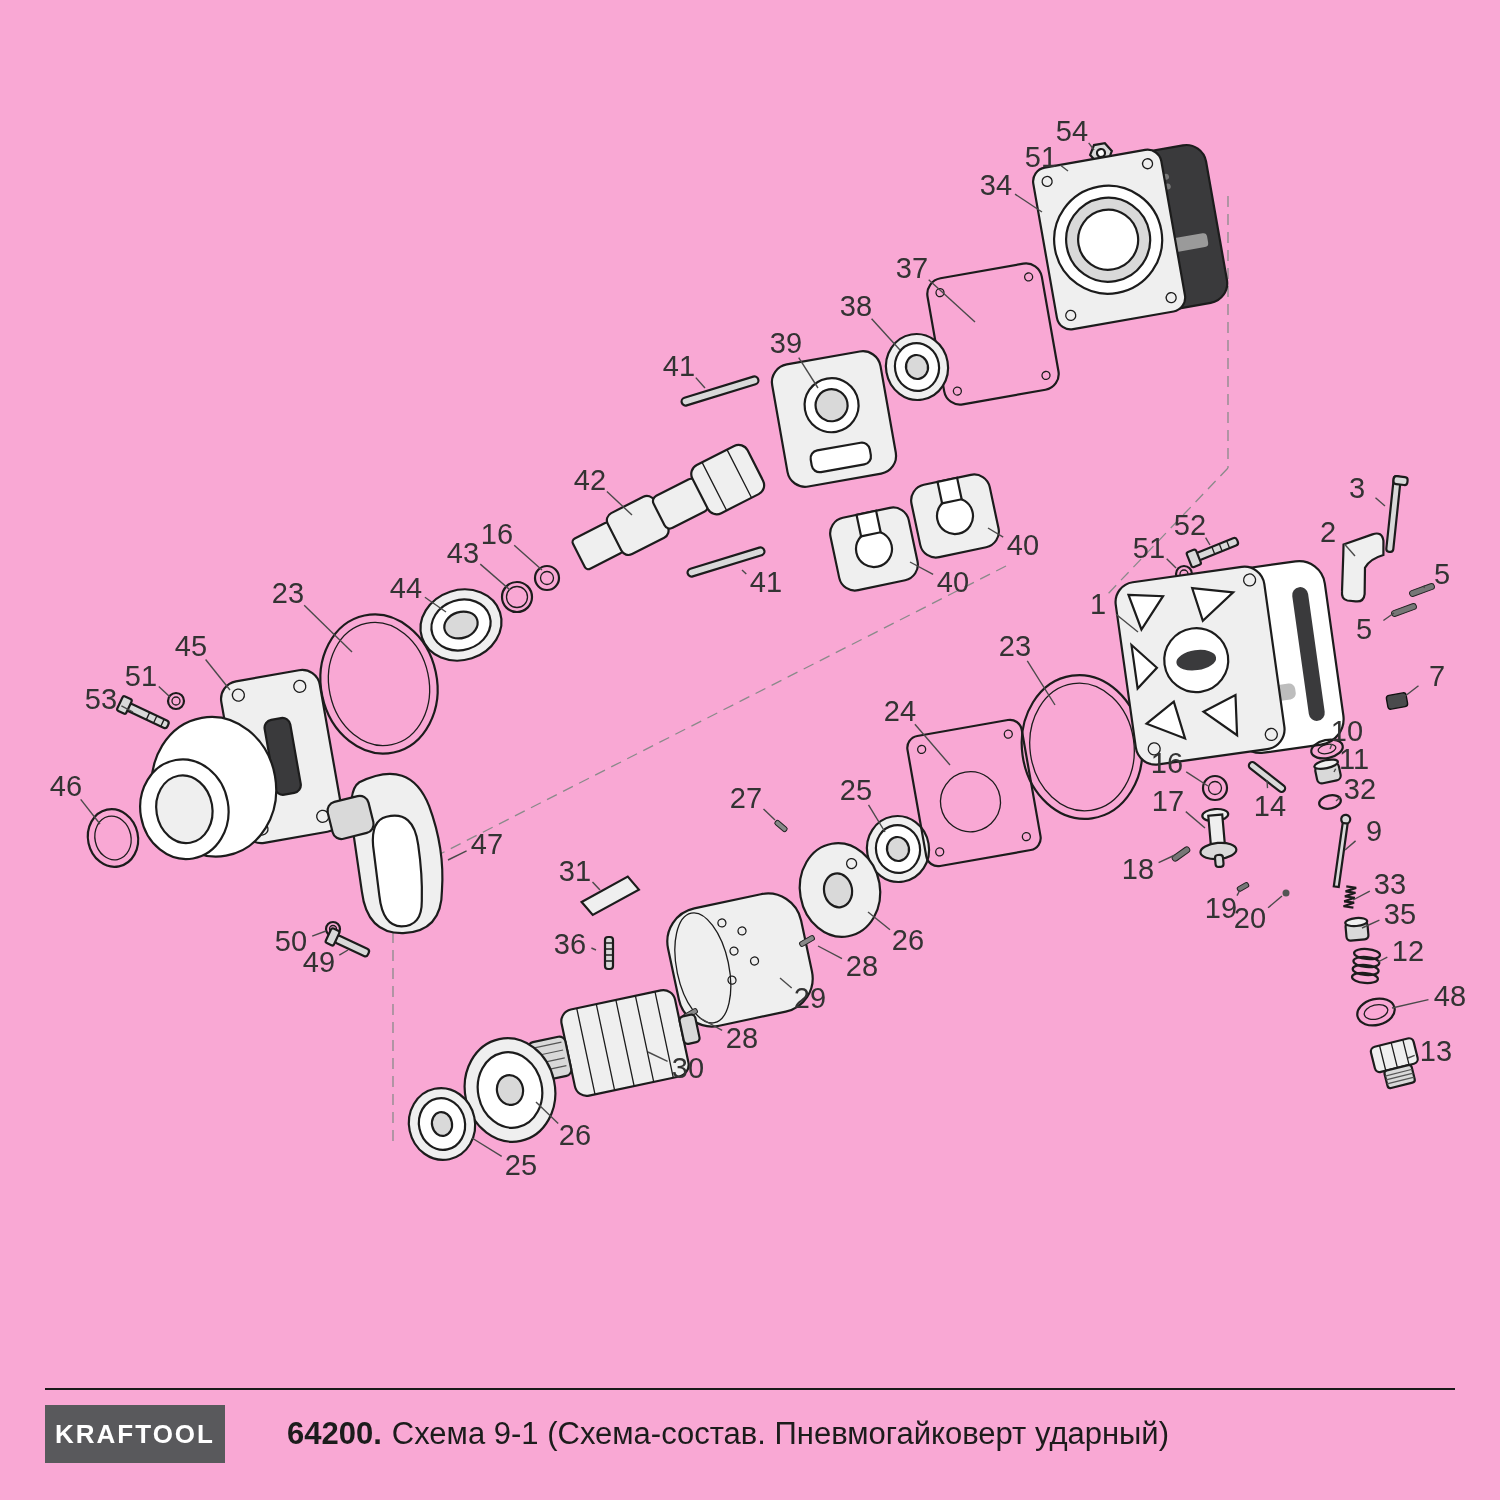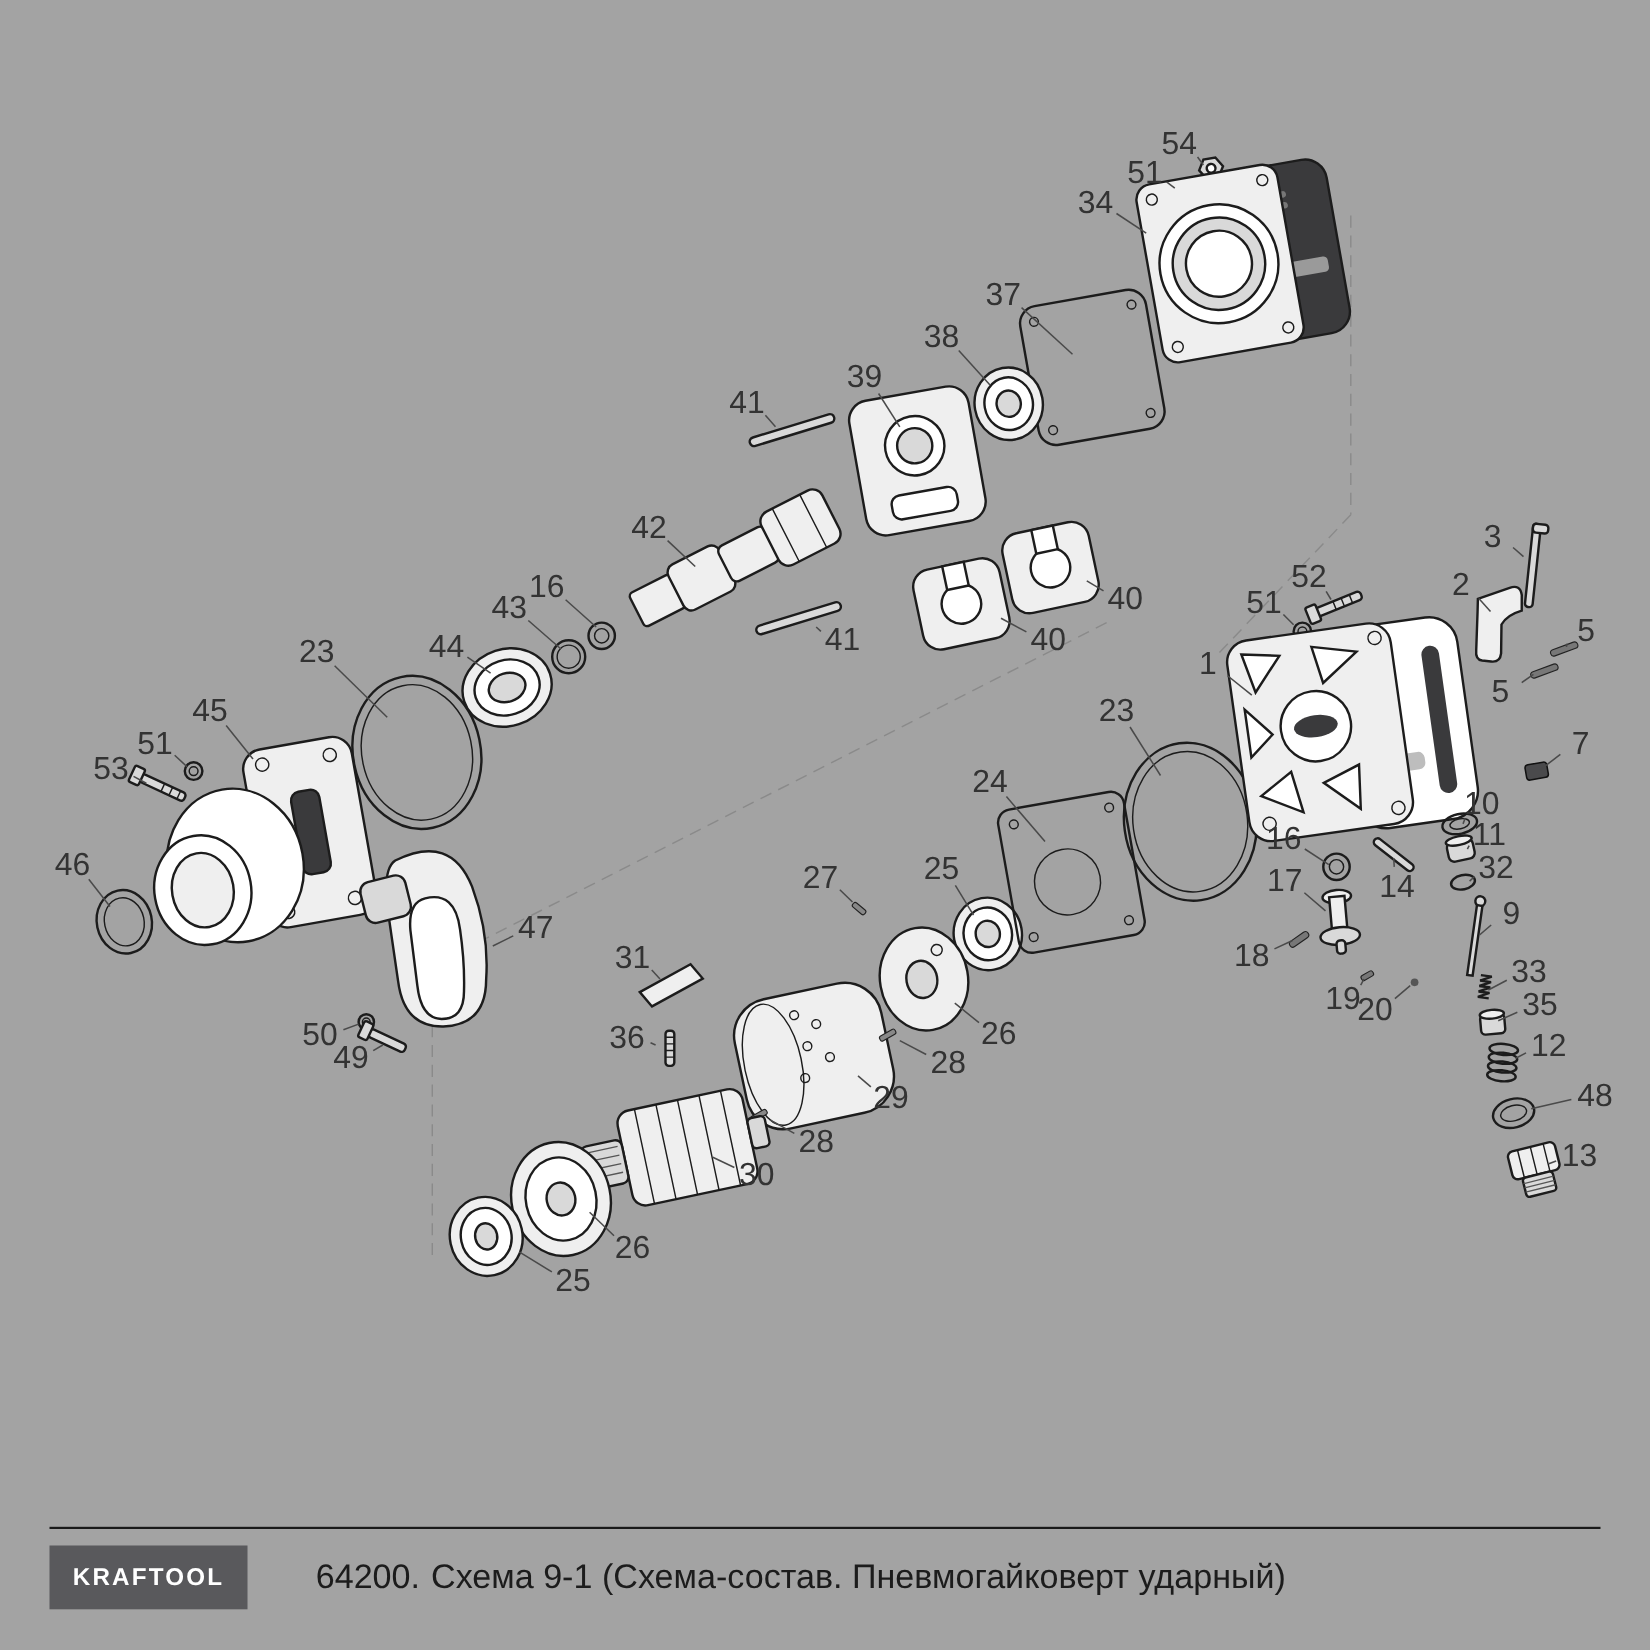--- a/index.html
+++ b/index.html
@@ -1,41 +1,41 @@
 <!DOCTYPE html>
 <html><head>
 <meta charset="utf-8">
 <style>
   * { margin:0; padding:0; box-sizing:border-box; }
   html,body { background:#ffffff; }
   body { width:1500px; height:1500px; font-family:"Liberation Sans",sans-serif; }
-  .page { position:relative; width:1500px; height:1500px; background:#a3a3a3; overflow:hidden; }
+  .page { position:relative; width:1500px; height:1500px; background:#f9a8d4; overflow:hidden; }
   .drawing { position:absolute; top:0; left:0; }
 
   
   .outline { stroke:#1c1c1c; stroke-width:2.2; fill:#ffffff; }
   .thin    { stroke-width:1.3; }
   .noFill  { fill:none; }
   .fillL   { fill:#efefef; }
   .fillM   { fill:#d9d9d9; }
   .fillD   { fill:#3a3a3c; }
   .leader  { stroke:#4a4a4a; stroke-width:1.4; }
   .dash    { stroke:#8a8a8a; stroke-width:1.3; stroke-dasharray:11 7; fill:none; }
   .part-num { font-family:"Liberation Sans",sans-serif; font-size:29px; fill:#333333;
               text-anchor:middle; dominant-baseline:central; }
 
   
   .footer { position:absolute; left:45px; right:45px; top:1388px;
             border-top:2px solid #1a1a1a; padding-top:15px;
             display:flex; align-items:center; }
   .logo-box { width:180px; height:58px; background:#59595c;
               display:flex; align-items:center; justify-content:center; flex:0 0 auto; }
-  .logo-text { color:#ffffff; font-weight:bold; font-size:22px; letter-spacing:2px; }
+  .logo-text { color:#ffffff; font-weight:bold; font-size:26px; letter-spacing:2px; }
   .caption { margin-left:62px; font-size:31px; color:#1c1c1c; white-space:nowrap; }
-  .caption .code { font-weight:normal; margin-right:10px; }
+  .caption .code { font-weight:bold; margin-right:10px; }
 </style>
 </head>
 <body>
 
 <div class="page">
 
   <svg class="drawing" width="1500" height="1500" viewBox="0 0 1500 1500">
 
     <g class="dash">
       <path d="M1228,196 V468"></path>

